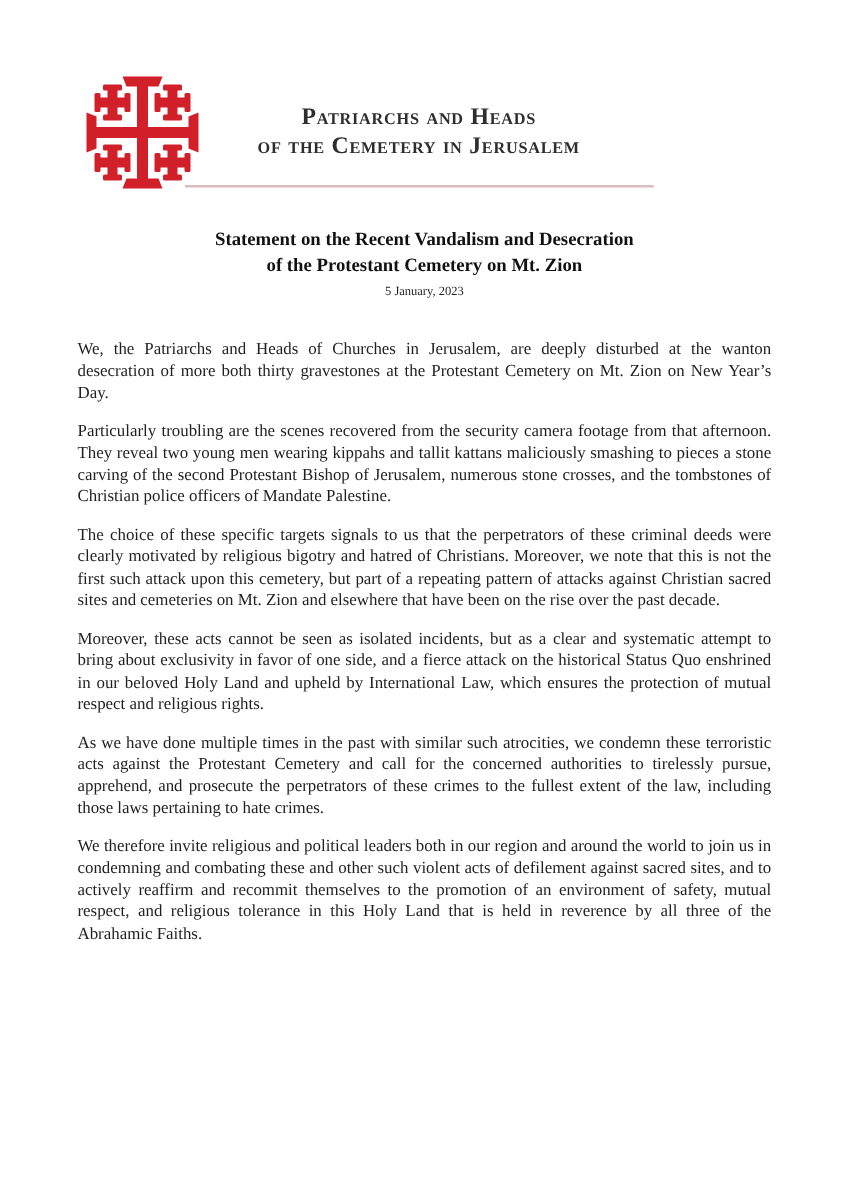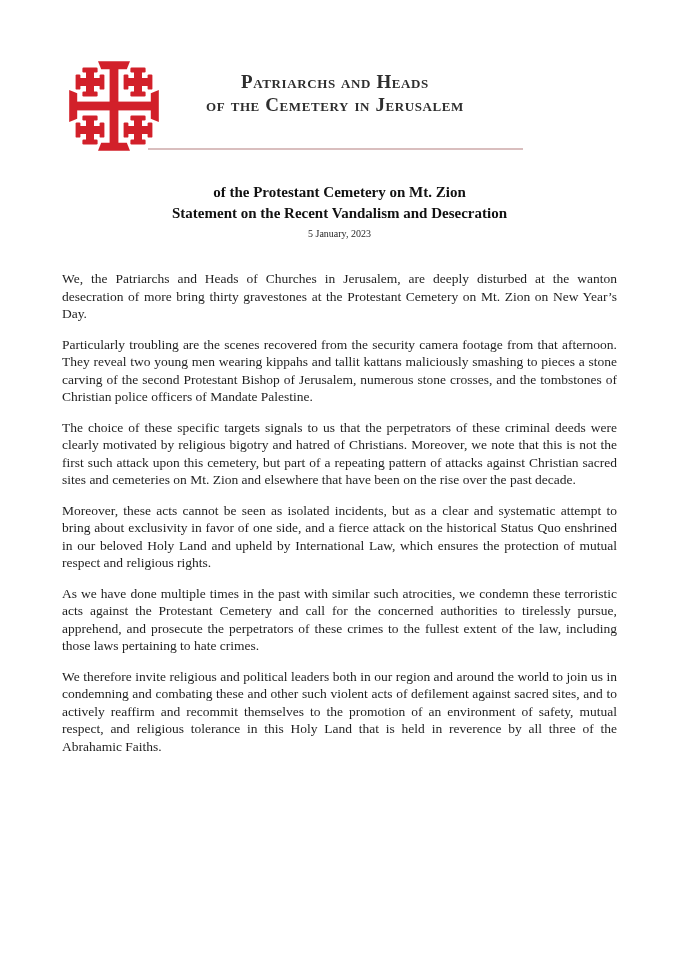--- a/index.html
+++ b/index.html
@@ -28,21 +28,21 @@
     left: 66px;
     top: 58px;
     width: 96px;
     height: 96px;
     color: var(--brand-red, #d2202a);
   }
   .logo svg { width: 100%; height: 100%; display: block; }
   .org-name {
     position: absolute;
     left: 150px;
-    top: 70px;
+    top: 82px;
     width: 370px;
     text-align: center;
     font-variant: small-caps;
     font-weight: bold;
     font-size: 19px;
     line-height: 23px;
     letter-spacing: 0.6px;
     color: #2e2e2e;
   }
   .letterhead-divider {
@@ -114,27 +114,27 @@
       </svg>
     </div>
     <div class="org-name">
       <div>Patriarchs and Heads</div>
       <div>of the Cemetery in Jerusalem</div>
     </div>
     <div class="letterhead-divider"></div>
   </div>
 
   <div class="statement-title">
+    <div>Statement on the Recent Vandalism and Desecration</div>
     <div>of the Protestant Cemetery on Mt. Zion</div>
-    <div>Statement on the Recent Vandalism and Desecration</div>
   </div>
   <div class="statement-date">5 January, 2023</div>
 
   <div class="statement-body">
-    <p>We, the Patriarchs and Heads of Churches in Jerusalem, are deeply disturbed at the wanton desecration of more bring thirty gravestones at the Protestant Cemetery on Mt. Zion on New Year’s Day.</p>
+    <p>We, the Patriarchs and Heads of Churches in Jerusalem, are deeply disturbed at the wanton desecration of more both thirty gravestones at the Protestant Cemetery on Mt. Zion on New Year’s Day.</p>
     <p>Particularly troubling are the scenes recovered from the security camera footage from that afternoon. They reveal two young men wearing kippahs and tallit kattans maliciously smashing to pieces a stone carving of the second Protestant Bishop of Jerusalem, numerous stone crosses, and the tombstones of Christian police officers of Mandate Palestine.</p>
     <p>The choice of these specific targets signals to us that the perpetrators of these criminal deeds were clearly motivated by religious bigotry and hatred of Christians. Moreover, we note that this is not the first such attack upon this cemetery, but part of a repeating pattern of attacks against Christian sacred sites and cemeteries on Mt. Zion and elsewhere that have been on the rise over the past decade.</p>
     <p>Moreover, these acts cannot be seen as isolated incidents, but as a clear and systematic attempt to bring about exclusivity in favor of one side, and a fierce attack on the historical Status Quo enshrined in our beloved Holy Land and upheld by International Law, which ensures the protection of mutual respect and religious rights.</p>
     <p>As we have done multiple times in the past with similar such atrocities, we condemn these terroristic acts against the Protestant Cemetery and call for the concerned authorities to tirelessly pursue, apprehend, and prosecute the perpetrators of these crimes to the fullest extent of the law, including those laws pertaining to hate crimes.</p>
     <p>We therefore invite religious and political leaders both in our region and around the world to join us in condemning and combating these and other such violent acts of defilement against sacred sites, and to actively reaffirm and recommit themselves to the promotion of an environment of safety, mutual respect, and religious tolerance in this Holy Land that is held in reverence by all three of the Abrahamic Faiths.</p>
   </div>
 
 </div>
 
 </body></html>

